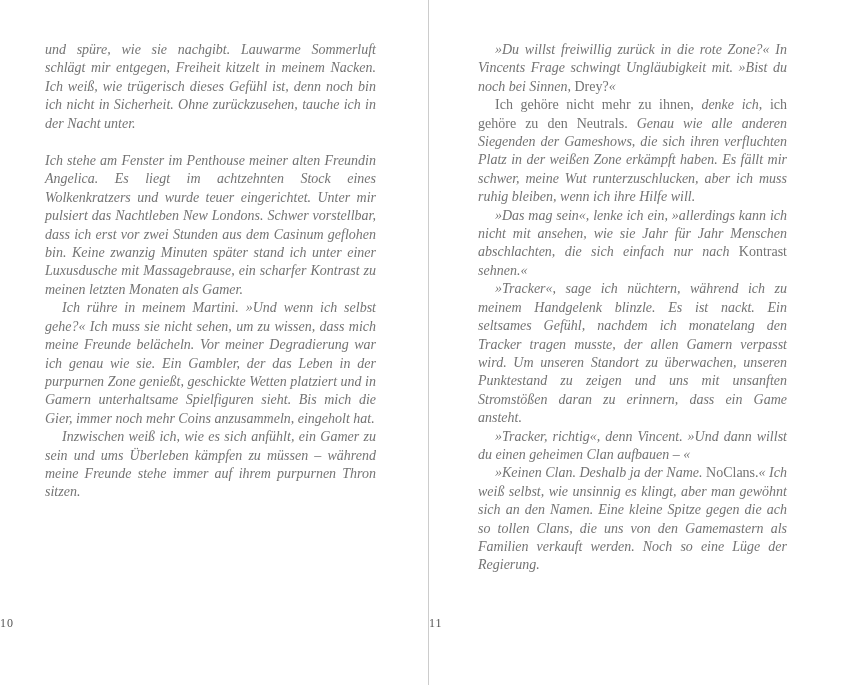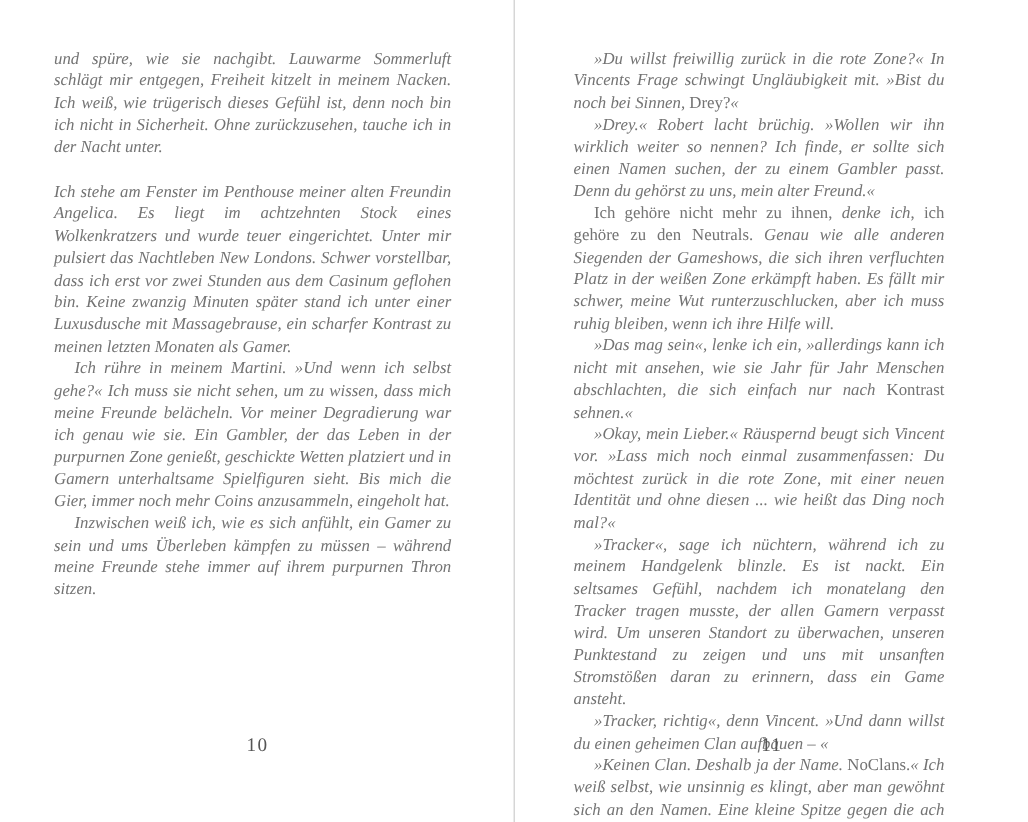--- a/index.html
+++ b/index.html
@@ -51,24 +51,24 @@
   .text-block p.para.indent { text-indent: 17px; }
   .section + .section { margin-top: 19px; }
   .run-roman  { font-style: normal; }
   .run-italic { font-style: italic; }
 
   .page-number {
     position: absolute;
     bottom: 54px;
     left: 0;
     right: 0;
-    text-align: center;
+    text-align: left;
     font-family: "Liberation Serif", "DejaVu Serif", serif;
     font-style: normal;
-    font-size: 16px;
+    font-size: 12px;
     letter-spacing: 1px;
     color: #555555;
   }
 </style>
 </head>
 <body>
 
 <div class="spread">
   <div class="page-divider"></div>
 
@@ -83,24 +83,22 @@
           <p class="para indent" lang="de"><span class="run-italic">Inzwischen weiß ich, wie es sich anfühlt, ein Gamer zu sein und ums Überleben kämpfen zu müssen – während meine Freunde stehe immer auf ihrem purpurnen Thron sitzen.</span></p>
         </div>
       </div>
     <div class="page-number">10</div>
   </section>
 
   <section class="page page-right">
     <div class="text-block">
         <div class="section">
           <p class="para indent" lang="de"><span class="run-italic">»Du willst freiwillig zurück in die rote Zone?« In Vincents Frage schwingt Ungläubigkeit mit. »Bist du noch bei Sinnen, </span><span class="run-roman">Drey?</span><span class="run-italic">«</span></p>
-          <p class="para indent" lang="de"><span class="run-italic">»Drey.« Robert lacht brüchig. »Wollen wir ihn wirklich weiter so nennen? Ich finde, er sollte sich einen Namen suchen, der zu einem Gambler passt. Denn du gehörst zu uns, mein alter Freund.«</span></p>
           <p class="para indent" lang="de"><span class="run-roman">Ich gehöre nicht mehr zu ihnen, </span><span class="run-italic">denke ich</span><span class="run-roman">, ich gehöre zu den Neutrals. </span><span class="run-italic">Genau wie alle anderen Siegenden der Gameshows, die sich ihren verfluchten Platz in der weißen Zone erkämpft haben. Es fällt mir schwer, meine Wut runterzuschlucken, aber ich muss ruhig bleiben, wenn ich ihre Hilfe will.</span></p>
           <p class="para indent" lang="de"><span class="run-italic">»Das mag sein«, lenke ich ein, »allerdings kann ich nicht mit ansehen, wie sie Jahr für Jahr Menschen abschlachten, die sich einfach nur nach </span><span class="run-roman">Kontrast</span><span class="run-italic"> sehnen.«</span></p>
-          <p class="para indent" lang="de"><span class="run-italic">»Okay, mein Lieber.« Räuspernd beugt sich Vincent vor. »Lass mich noch einmal zusammenfassen: Du möchtest zurück in die rote Zone, mit einer neuen Identität und ohne diesen ... wie heißt das Ding noch mal?«</span></p>
           <p class="para indent" lang="de"><span class="run-italic">»Tracker«, sage ich nüchtern, während ich zu meinem Handgelenk blinzle. Es ist nackt. Ein seltsames Gefühl, nachdem ich monatelang den Tracker tragen musste, der allen Gamern verpasst wird. Um unseren Standort zu überwachen, unseren Punktestand zu zeigen und uns mit unsanften Stromstößen daran zu erinnern, dass ein Game ansteht.</span></p>
           <p class="para indent" lang="de"><span class="run-italic">»Tracker, richtig«, denn Vincent. »Und dann willst du einen geheimen Clan aufbauen – «</span></p>
           <p class="para indent" lang="de"><span class="run-italic">»Keinen Clan. Deshalb ja der Name. </span><span class="run-roman">NoClans.</span><span class="run-italic">« Ich weiß selbst, wie unsinnig es klingt, aber man gewöhnt sich an den Namen. Eine kleine Spitze gegen die ach so tollen Clans, die uns von den Gamemastern als Familien verkauft werden. Noch so eine Lüge der Regierung.</span></p>
         </div>
       </div>
     <div class="page-number">11</div>
   </section>
 </div>
 
 </body></html>

